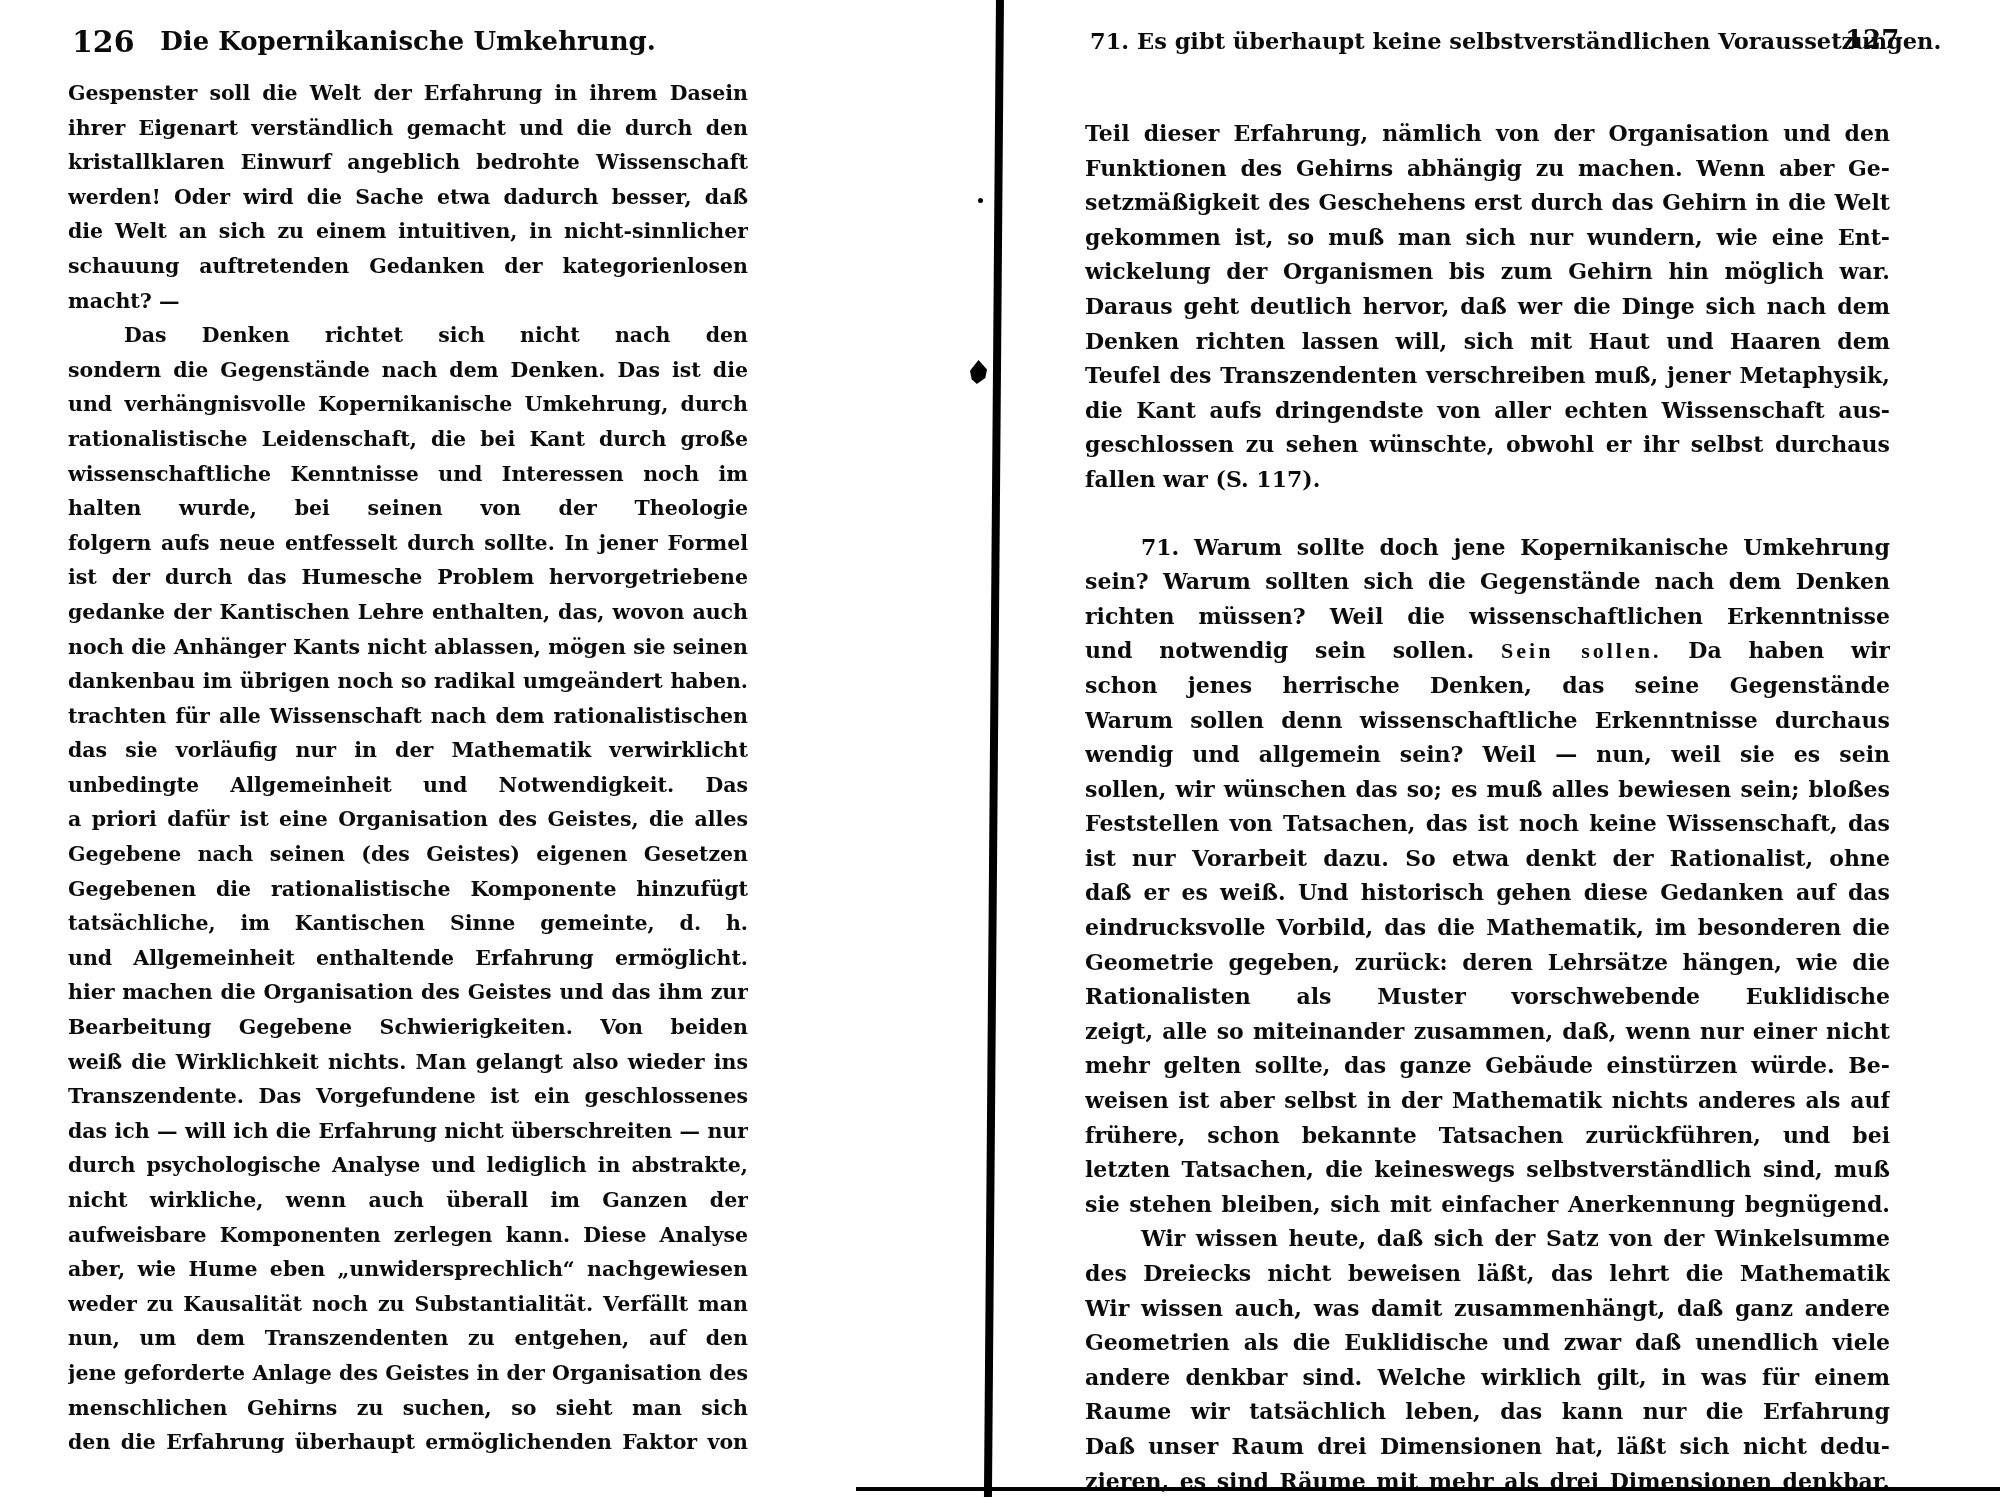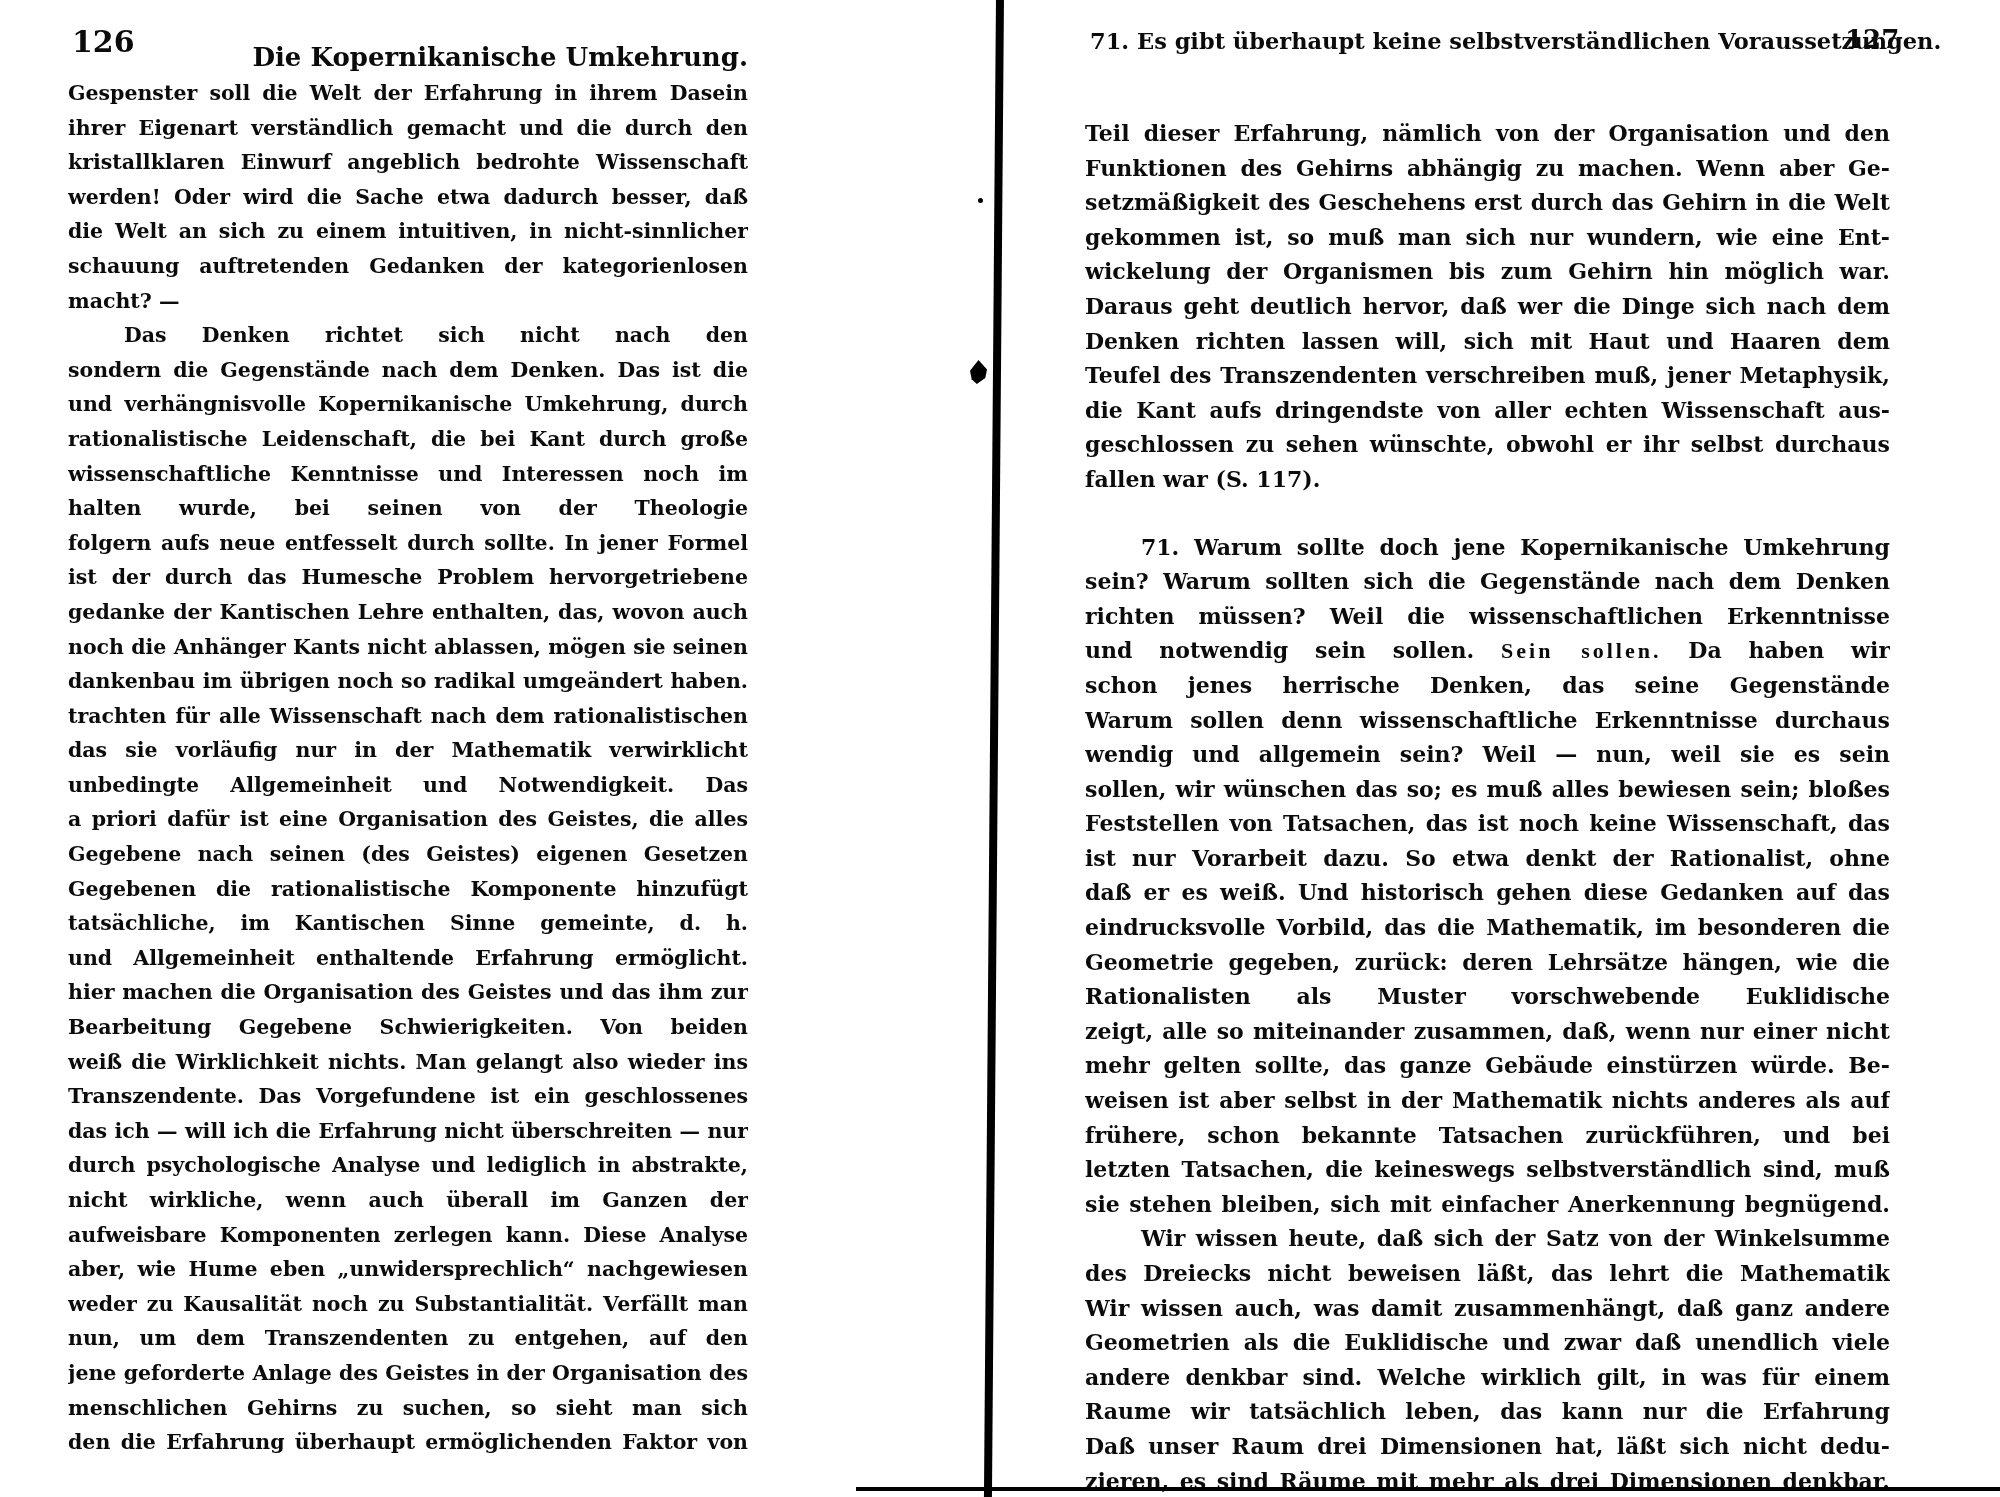--- a/index.html
+++ b/index.html
@@ -16,21 +16,21 @@
     text-align:justify; text-align-last:justify;
     height:34.6px; line-height:34.6px;
     overflow:hidden; white-space:normal;
   }
   .endline { text-align-last:left; }
   .para.indent .line:first-child { text-indent:56px; }
   .para.gap { margin-top:33px; }
   .sperr { letter-spacing:3px;font-family:Liberation Serif, serif; }
   .hdr { position:absolute; font-weight:bold; white-space:nowrap; }
   #left-page-num  { left:72px; top:24px; font-size:30px; }
-  #left-title     { left:68px; top:26px; width:680px; text-align:right; font-size:26px; white-space:nowrap;margin-top:16px; }
+  #left-title     { left:68px; top:26px; width:680px; text-align:center; font-size:26px; white-space:nowrap; }
   #right-title    { left:1090px; top:28px; width:745px; text-align:center; font-size:22.5px; }
   #right-page-num { left:1845px; top:24px; font-size:26px; }
   .gutter-line {
     position:absolute; left:996px; top:-4px; width:8px; height:1510px;
     background:#000; transform-origin:50% 0; transform:rotate(0.46deg);
   }
   .bottom-edge-line {
     position:absolute; left:856px; top:1487px; width:1144px; height:4px; background:#000;
   }
   .ink-mark {

